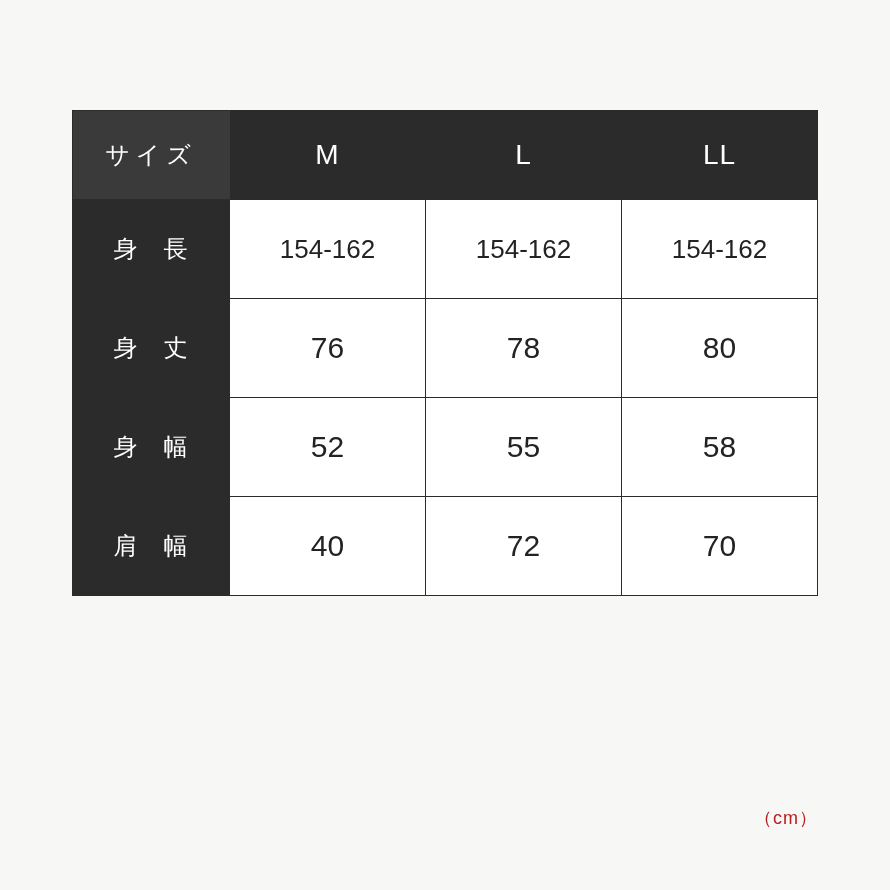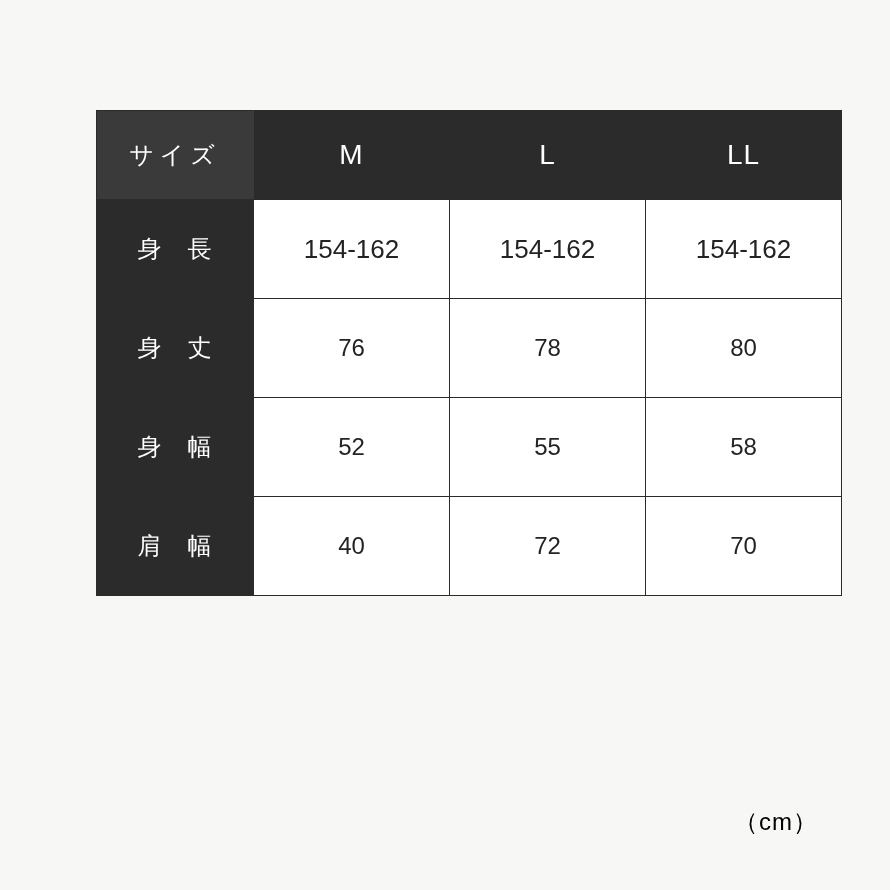--- a/index.html
+++ b/index.html
@@ -23,21 +23,20 @@
     position: absolute;
     left: 72px;
     top: 110px;
     width: 746px;
   }
   table.size-table {
     border-collapse: collapse;
     table-layout: fixed;
     width: 746px;
     background: #f0abfc;
-    margin-left: 24px;
   }
   table.size-table td,
   table.size-table th {
     border: 1px solid #2b2b2b;
     padding: 0;
     text-align: center;
     vertical-align: middle;
     font-weight: normal;
   }
   
@@ -75,21 +74,21 @@
     letter-spacing: 1px;
     border-color: #2b2b2b;
     border-right: 1px solid #2b2b2b;
   }
   td.row-label .lbl {
     display: inline-block;
     white-space: pre;
   }
   td.cell {
     color: #232323;
-    font-size: 24px;
+    font-size: 30px;
     background: #ffffff;
     border-color: #555555;
   }
   td.cell.wide {
     font-size: 26px;
   }
   
   tbody tr td.cell:last-child {
     border-right: 1px solid #2b2b2b;
   }
@@ -97,22 +96,22 @@
     border-bottom: 1px solid #2b2b2b;
   }
   tbody tr:first-child td.cell {
     border-top: 1px solid #2b2b2b;
   }
 
   .unit {
     position: absolute;
     right: 72px;
     top: 806px;
-    font-size: 24px;
-    color: #000000;
+    font-size: 18px;
+    color: #b91c1c;
     letter-spacing: 1px;
   }
 </style>
 </head>
 <body>
 
 <div class="page">
 
   <div class="table-wrap">
     <table class="size-table">

